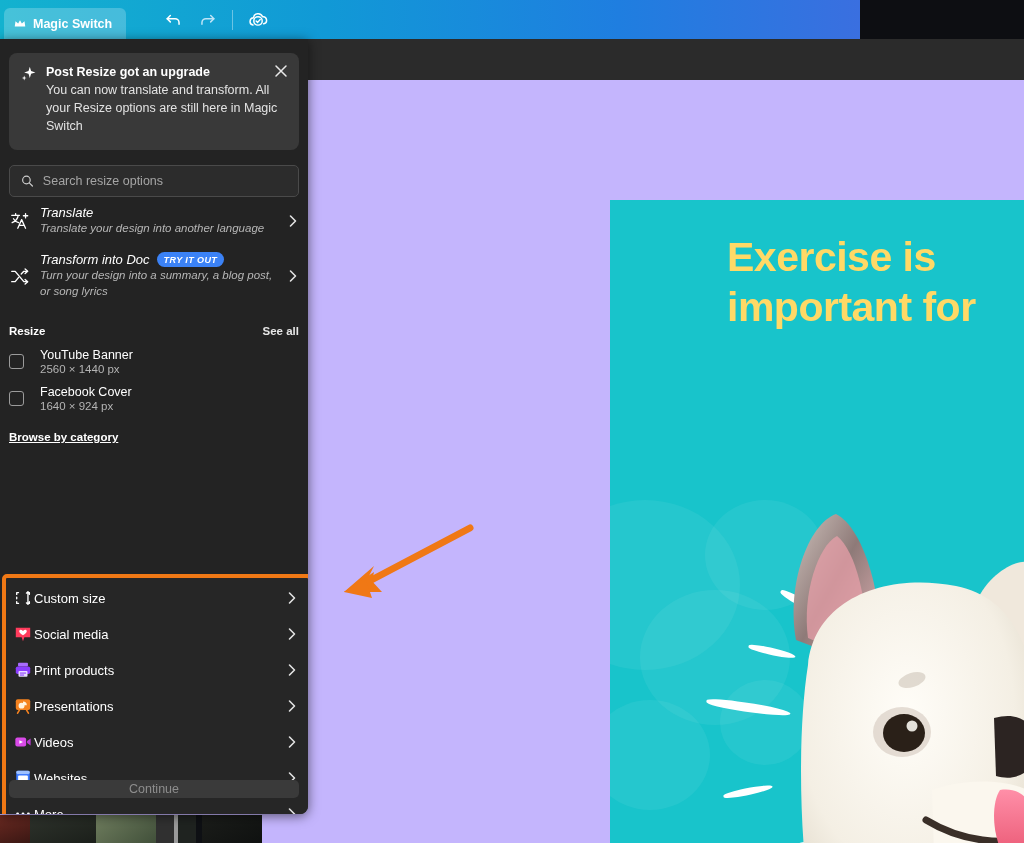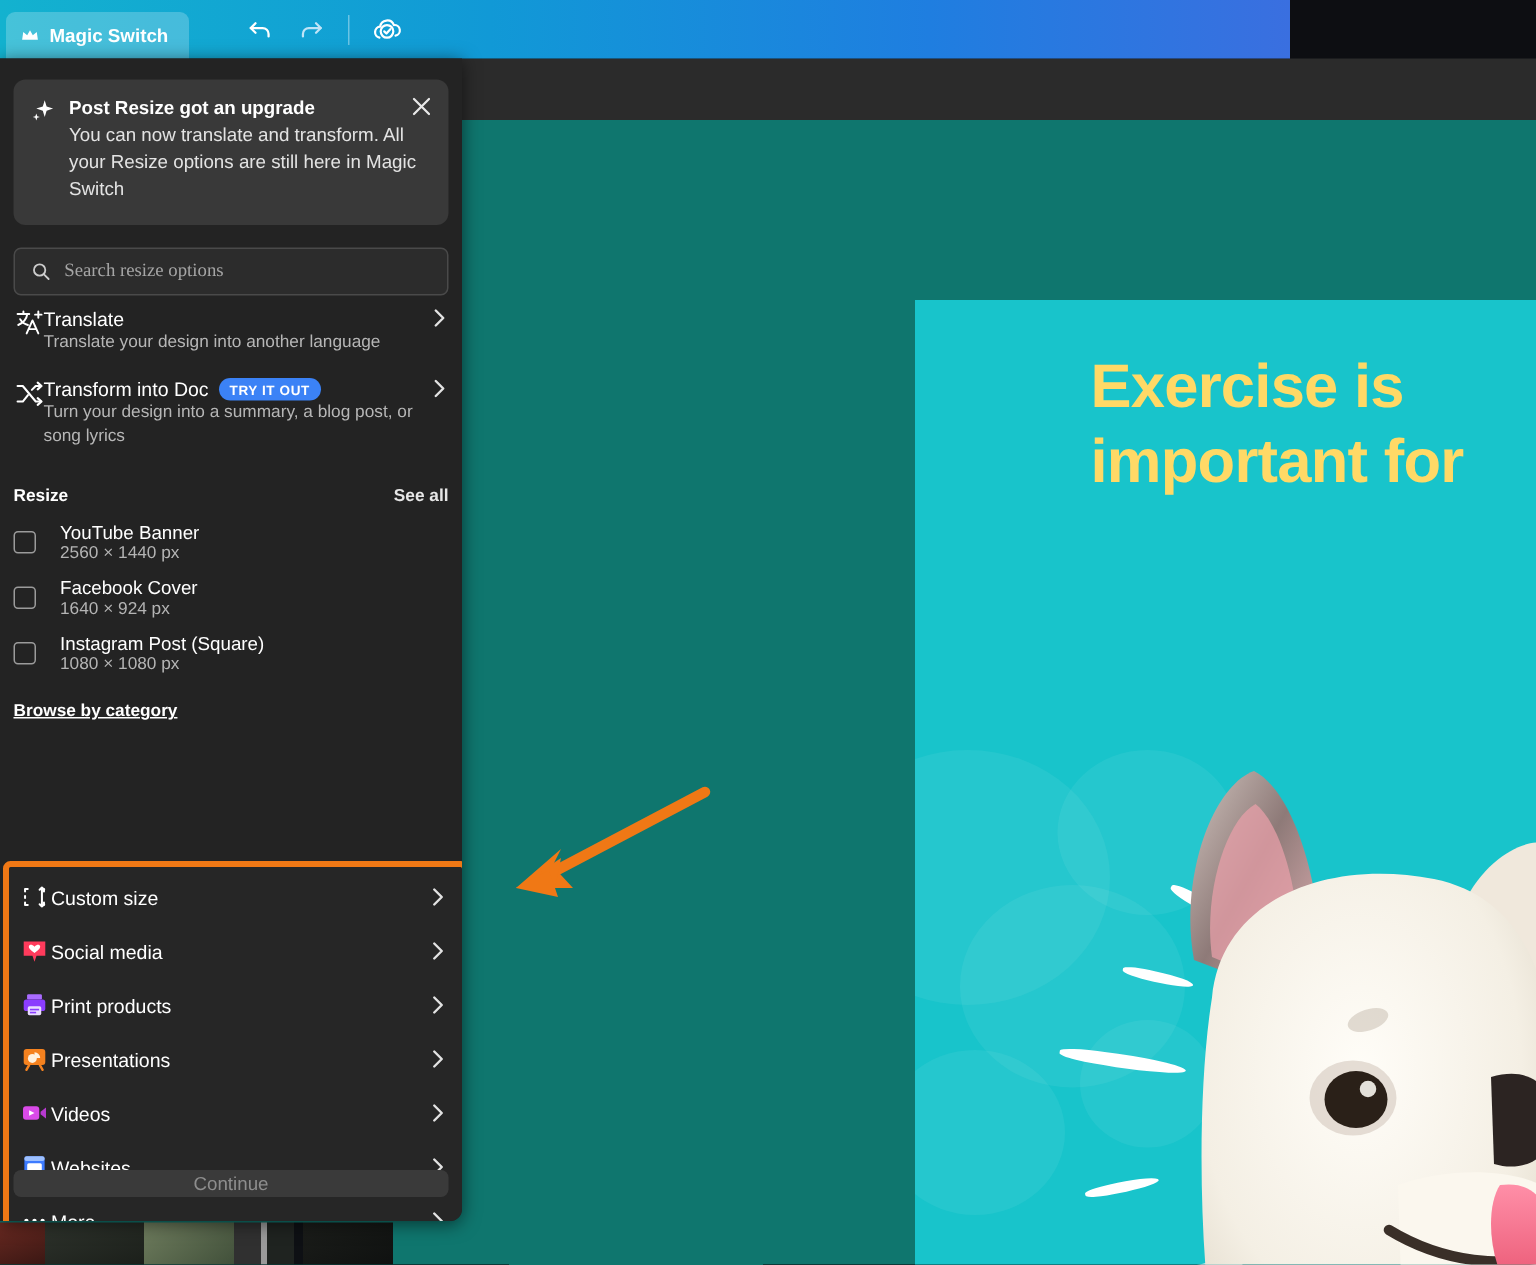--- a/index.html
+++ b/index.html
@@ -32,21 +32,21 @@
   .tb-btn { width: 34px; height: 34px; display: flex; align-items: center; justify-content: center; }
   .tb-btn svg { display: block; }
 
   
   .subbar {
     position: absolute; left: 0; top: 39px; width: 1024px; height: 41px;
     background: #2b2b2b;
   }
   .canvas-area {
     position: absolute; left: 0; top: 80px; width: 1024px; height: 763px;
-    background: #0f766e;
+    background: #c4b5fd;
   }
 
   
   .poster {
     position: absolute; left: 610px; top: 120px; width: 414px; height: 700px;
     background: #18c4cb;
     overflow: hidden;
   }
   .poster .blob {
     position: absolute; border-radius: 50%;
@@ -90,34 +90,34 @@
   .notice-text { color: #e3e3e3; font-size: 12.5px; line-height: 1.43; }
   .notice-close { position: absolute; right: 10px; top: 10px; width: 16px; height: 16px; cursor: pointer; }
 
   .search-wrap { margin: 15px 9px 0 9px; }
   .search {
     height: 32px; background: #2c2c2c; border: 1px solid #4a4a4a; border-radius: 5px;
     display: flex; align-items: center; gap: 9px; padding: 0 11px;
   }
   .search input {
     background: transparent; border: none; outline: none;
-    color: #fef9c3; font-size: 12.5px; font-family: Liberation Serif, serif; width: 100%;
+    color: #fef9c3; font-size: 12.5px; font-family: Liberation Sans, sans-serif; width: 100%;
   }
   .search input::placeholder { color: #a5a5a5; }
 
   .sec-head {
     display: flex; align-items: center; justify-content: space-between;
     padding: 0 9px; margin-top: 17px; margin-bottom: 6px;
   }
   .sec-head .t { color: #fff; font-size: 11.5px; font-weight: bold; display:flex; align-items:center; gap:6px; }
   .sec-head .see { color: #e6e6e6; font-size: 11.5px; font-weight: bold; cursor: pointer; }
 
   .newrow {
-    display: flex; 
-    padding: 8px 9px 8px 9px; cursor: pointer;
+    display: flex; align-items: center; gap: 11px;
+    padding: 8px 9px 8px 9px; cursor: pointer; font-style: italic;
   }
   .newrow .ic { flex: 0 0 20px; height: 20px; display:flex; align-items:center; justify-content:center; }
   .newrow .txt { flex: 1; min-width: 0; }
   .newrow .lab { color: #fff; font-size: 13px; display: flex; align-items: center; gap: 7px; }
   .newrow .sub { color: #b6b6b6; font-size: 11.5px; line-height: 1.38; margin-top: 1px; }
   .badge {
     background: #3b82f6; color: #fff; font-size: 9px; font-weight: bold;
     letter-spacing: .4px; border-radius: 9px; padding: 2.5px 7px 2.5px 7px;
   }
   .chev { flex: 0 0 12px; color: #dedede; }
@@ -348,27 +348,20 @@
         <div class="dm">2560 × 1440 px</div>
       </div>
     </div>
     <div class="sizerow">
       <div class="cbox"></div>
       <div>
         <div class="nm">Facebook Cover</div>
         <div class="dm">1640 × 924 px</div>
       </div>
     </div>
-    <div class="sizerow">
-      <div class="cbox"></div>
-      <div>
-        <div class="nm">Instagram Post (Square)</div>
-        <div class="dm">1080 × 1080 px</div>
-      </div>
-    </div>
 
     <div class="bc-label">Browse by category</div>
 
     <div class="cat-box">
 
       <div class="catrow">
         <div class="cic">
           <svg width="18" height="18" viewBox="0 0 20 20" fill="none" stroke="#ffffff" stroke-width="1.5" stroke-linecap="round" stroke-linejoin="round">
             <path d="M3 6 V4 H5 M3 14 V16 H5 M15 4 H17 V6 M15 16 H17 V14"></path>
             <path d="M3 9.2 V10.8 M15.5 3 V17 M13.8 4.6 L15.5 3 L17.2 4.6 M13.8 15.4 L15.5 17 L17.2 15.4"></path>

